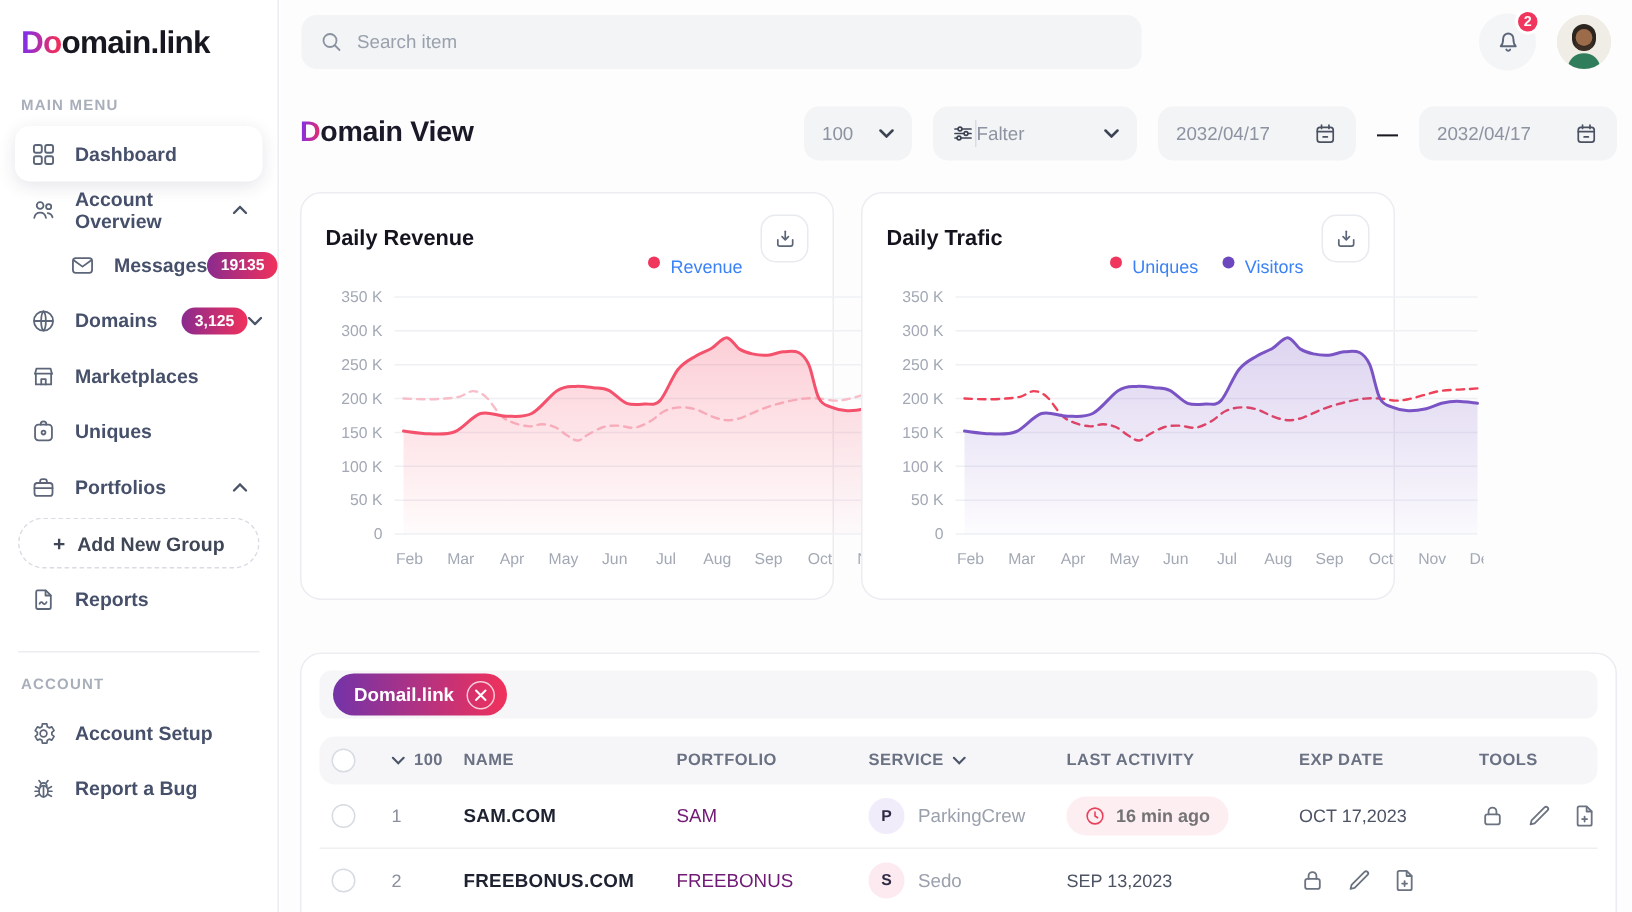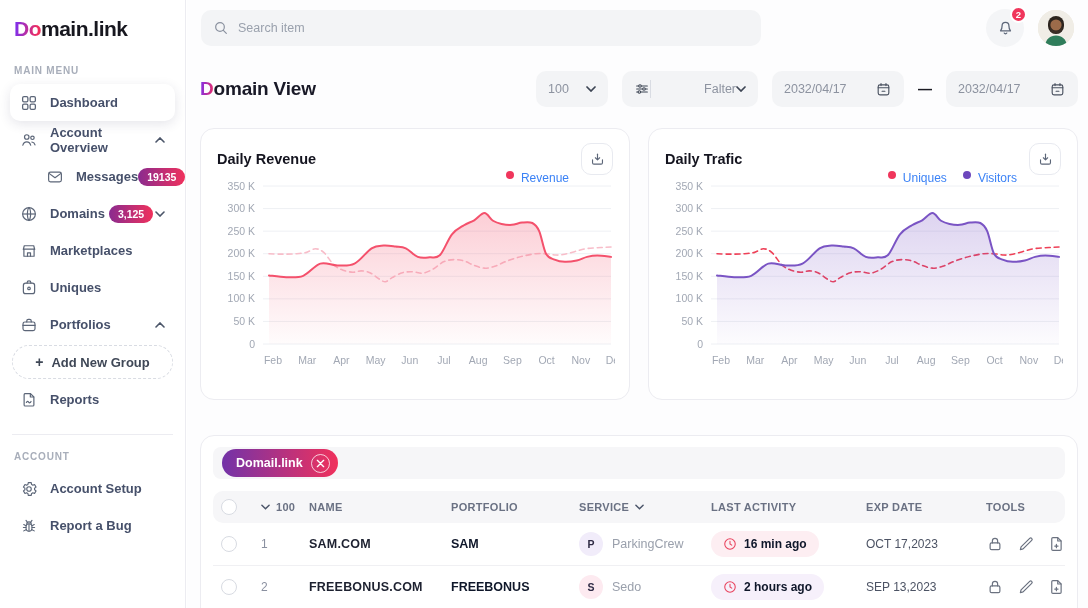--- a/index.html
+++ b/index.html
@@ -17,21 +17,21 @@
     padding:14px 14px 8px 14px; font-weight:700; }
   .nav { padding:0 10px; }
   .nav-item { display:flex; align-items:center; height:37px; padding:0 10px;
     font-size:13px; font-weight:600; color:#46506a; border-radius:10px; cursor:pointer; }
   .nav-item.active { background:#fff; box-shadow:0 3px 12px rgba(40,45,80,0.12); }
   .nav-item .nicon { width:18px; height:18px; margin-right:12px; color:#5c6678; flex:none; display:flex; }
   .nav-item.sub { margin-left:26px; }
   .nav-item .chev { margin-left:auto; color:#4b5569; display:flex; }
   .badge { margin-left:auto; background:linear-gradient(90deg,#8a2b8f,#f0315c);
     color:#fff; font-size:10.5px; font-weight:700; padding:3px 9px; border-radius:10px; }
-  .badge.mid { margin-left:4px; }
+  .badge.mid { margin-left:16px; }
   .add-group { margin:2px 2px; height:34px; border:1.5px dashed #d9dce3; border-radius:17px;
     display:flex; align-items:center; justify-content:center; font-size:13px; font-weight:600;
     color:#3f4756; background:#fff; cursor:pointer; }
   .add-group .plus { margin-right:8px; font-size:14px; }
   .side-divider { height:1px; background:#ececf1; margin:16px 12px 2px 12px; }
 
   
   .main { position:absolute; left:187px; top:0; width:901px; height:608px; background:#fdfdfe; }
   .topbar { display:flex; align-items:center; height:55px; padding:0 14px; }
   .search { width:560px; height:36px; background:#f3f4f6; border-radius:10px;
@@ -50,38 +50,38 @@
 
   .page-head { display:flex; align-items:center; margin:16px 10px 0 13px; height:36px; }
   .page-title { font-size:19px; font-weight:800; color:#191927; letter-spacing:-0.2px; }
   .page-title .grad { background:linear-gradient(95deg,#7b2ff0,#ef2d5e);
     -webkit-background-clip:text; background-clip:text; -webkit-text-fill-color:transparent; color:transparent; }
   .head-controls { margin-left:auto; display:flex; align-items:center; gap:14px; }
   .ctl { height:36px; background:#f3f4f6; border-radius:10px; display:flex;
     align-items:center; font-size:12.5px; color:#8d93a0; cursor:pointer; }
   .ctl.select { width:72px; justify-content:space-between; padding:0 12px; }
   .ctl .chev { color:#3c4453; display:flex; }
-  .ctl.filter { width:136px; padding:0 12px; gap:0;text-align:right; }
+  .ctl.filter { width:136px; padding:0 12px; gap:0; }
   .ctl.filter .vdiv { width:1px; height:18px; background:#d9dce3; }
   .ctl.filter .lbl { flex:1; }
   .ctl.date { width:132px; padding:0 12px; justify-content:space-between; }
   .date-dash { font-weight:700; color:#1b1b23; font-size:14px; }
 
   
   .charts-row { display:flex; gap:18px; margin:21px 10px 0 13px; }
   .card { background:#fff; border:1px solid #ececf1; border-radius:14px; }
-  .chart-card { width:430px; height:272px; padding:13px 16px 24px 16px; }
+  .chart-card { width:356px; height:272px; padding:13px 16px 24px 16px; }
   .chart-head { display:flex; align-items:center; height:34px; }
   .chart-title { font-size:14.5px; font-weight:800; color:#14141f; }
   .legend { margin-left:auto; display:flex; align-items:center; gap:16px; margin-right:12px; }
   .legend-item { display:flex; align-items:flex-start; gap:7px; font-size:12px; color:#3b82f6;margin-top:37px; }
   .legend-dot { width:8px; height:8px; border-radius:50%; }
   .dl-btn { width:32px; height:32px; border:1px solid #e8eaf0; border-radius:10px;
     background:#fff; display:flex; align-items:center; justify-content:center; color:#5c6678; cursor:pointer; }
-  .chart-body { width:398px; height:200px; margin-top:0; }
+  .chart-body { width:398px; height:200px; margin-top:12px; }
   svg text { font-family:"Liberation Sans", sans-serif; }
 
   
   .table-card { margin:35px 10px 0 13px; height:260px; padding:11px 12px; overflow:hidden; }
   .table-toolbar { height:32px; background:#f6f6f8; border-radius:8px; display:flex;
     align-items:center; padding-left:9px; }
   .tag { height:28px; background:linear-gradient(90deg,#7333a8,#f0315c); border-radius:14px;
     color:#fff; font-size:12.5px; font-weight:700; display:flex; align-items:center;
     padding:0 8px 0 14px; gap:8px; }
   .tag-close { width:19px; height:19px; border:1.3px solid rgba(255,255,255,0.75); border-radius:50%;
@@ -89,39 +89,39 @@
     cursor:pointer; color:#fff; }
   .t-grid { display:grid; grid-template-columns:40px 48px 142px 128px 132px 155px 120px 1fr;
     align-items:center; padding-left:8px; }
   .t-head { height:32px; background:#f6f6f8; border-radius:10px; margin-top:12px;
     font-size:11px; font-weight:700; color:#69708. ; color:#6a7183; letter-spacing:0.3px; }
   .t-head .with-chev { display:flex; align-items:center; gap:6px; }
   .t-row { height:43px; border-bottom:1px solid #f0f0f3; font-size:12.5px; color:#4c5364; }
   .cbox { width:16px; height:16px; border:1.5px solid #d8dbe2; border-radius:50%; background:#fff; cursor:pointer; }
   .num-cell { display:flex; align-items:center; gap:6px; color:#8a90a0; font-size:12px; }
   .dname { font-weight:800; color:#1d2130; letter-spacing:0.2px; }
-  .portfolio { font-weight:700; color:#0f172a; }
+  .portfolio { font-weight:400; color:#701a75; }
   .service-cell { display:flex; align-items:center; gap:9px; color:#9aa0ac; }
   .s-avatar { width:24px; height:24px; border-radius:50%; display:flex; align-items:center;
     justify-content:center; font-size:10.5px; font-weight:800; color:#2f2b45; }
   .s-avatar.p { background:#f1ecfa; }
   .s-avatar.s { background:#fdeaf0; }
   .activity-pill { display:inline-flex; align-items:center; gap:7px; height:26px;
-    border-radius:13px; padding:0 12px; font-size:12px; font-weight:600; color:#0f172a; }
+    border-radius:13px; padding:0 12px; font-size:12px; font-weight:600; color:#737373; }
   .activity-pill.pink { background:#fdeef2; }
   .activity-pill.purple { background:#f6f0fb; }
   .exp { font-size:12px; color:#4c5364; }
   .tools-cell { display:flex; align-items:center; gap:13px; color:#6b7280; }
   .tool-btn { width:18px; height:18px; display:flex; cursor:pointer; color:#6b7280; }
 </style>
 </head>
 <body>
 
 <aside class="sidebar">
-  <div class="logo"><span class="grad">Do</span><span>main.link</span></div>
+  <div class="logo"><span class="grad">Do</span><span>omain.link</span></div>
 
   <div class="section-label">MAIN MENU</div>
 
   <nav class="nav">
     <div class="nav-item active">
       <span class="nicon">
         <svg viewBox="0 0 24 24" fill="none" stroke="currentColor" stroke-width="1.7">
             <rect x="3.5" y="3.5" width="7" height="7" rx="1.8"></rect>
             <rect x="13.5" y="3.5" width="7" height="7" rx="1.8"></rect>
             <rect x="3.5" y="13.5" width="7" height="7" rx="1.8"></rect>
@@ -551,31 +551,20 @@
 
     <div class="t-grid t-row">
       <span class="cbox"></span>
       <span class="num-cell">2</span>
       <span class="dname">FREEBONUS.COM</span>
       <span class="portfolio">FREEBONUS</span>
       <span class="service-cell">
         <span class="s-avatar s">S</span>
         <span>Sedo</span>
       </span>
-      <span>
-        <span class="activity-pill purple">
-          <span style="display:flex;color:#e8415c;">
-            <svg width="14" height="14" viewBox="0 0 24 24" fill="none" stroke="currentColor" stroke-width="1.8" stroke-linecap="round">
-                <circle cx="12" cy="12" r="9"></circle>
-                <path d="M12 7.5V12l3 2"></path>
-              </svg>
-          </span>
-          <span>2 hours ago</span>
-        </span>
-      </span>
       <span class="exp">SEP 13,2023</span>
       <span class="tools-cell">
         <span class="tool-btn">
             <svg viewBox="0 0 24 24" fill="none" stroke="currentColor" stroke-width="1.6" stroke-linecap="round">
               <rect x="5.5" y="10.5" width="13" height="9" rx="2"></rect>
               <path d="M8.5 10.5V8a3.5 3.5 0 0 1 7 0v2.5"></path>
             </svg>
           </span>
         <span class="tool-btn">
             <svg viewBox="0 0 24 24" fill="none" stroke="currentColor" stroke-width="1.6" stroke-linecap="round" stroke-linejoin="round">

